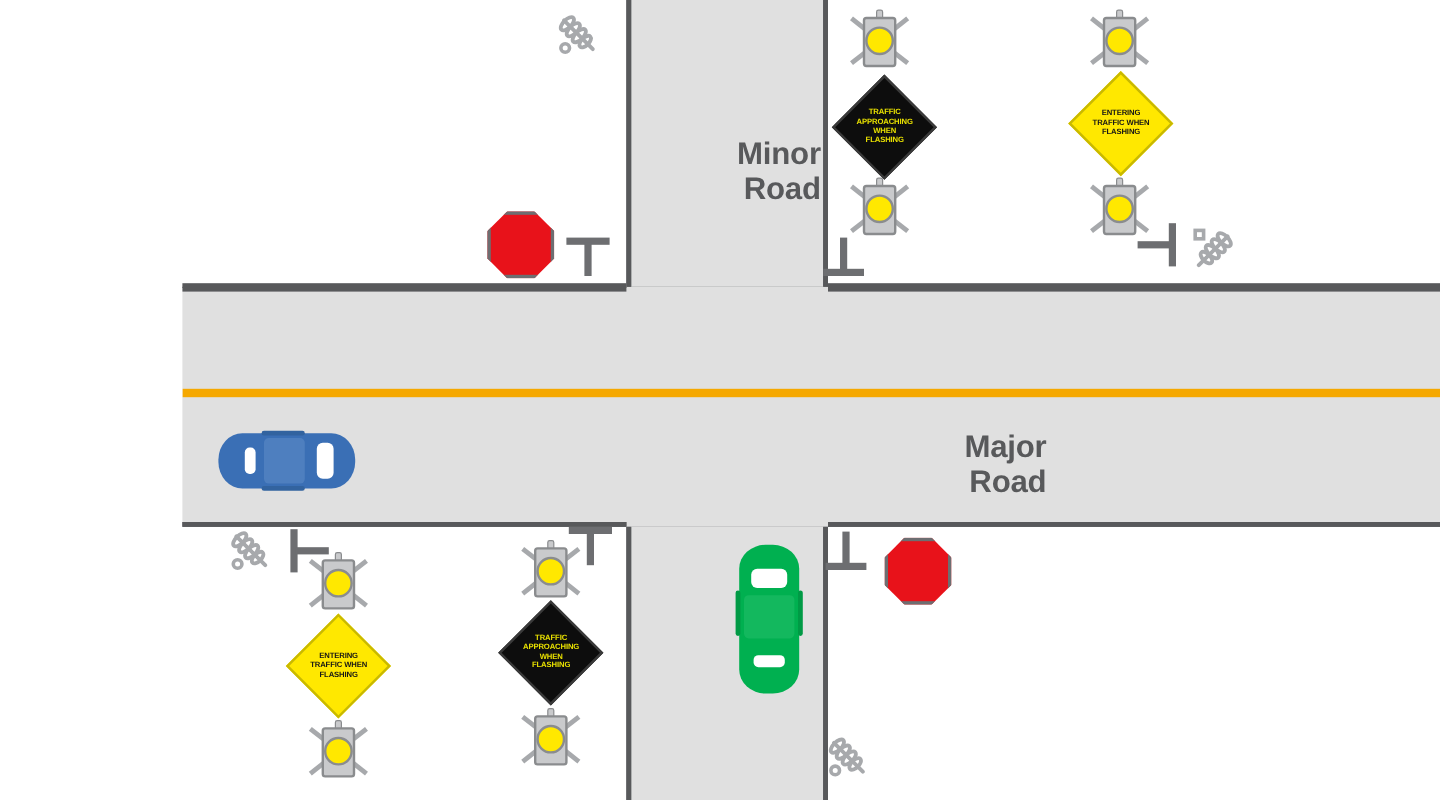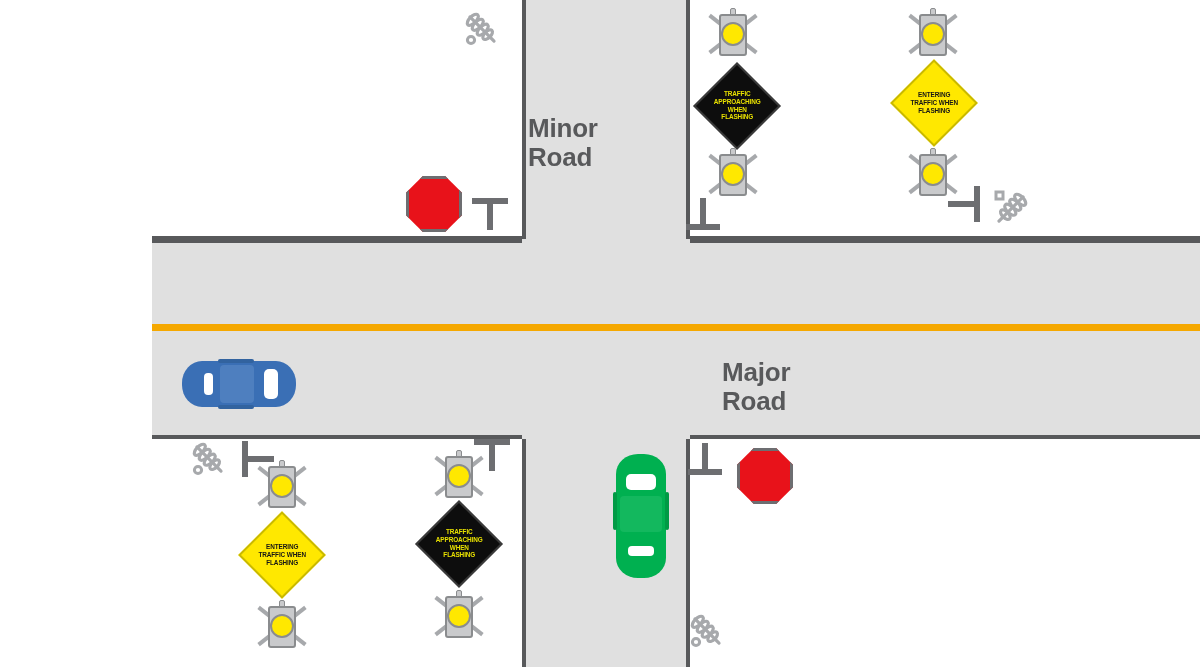--- a/index.html
+++ b/index.html
@@ -45,21 +45,21 @@
   }
   
   .edge-mask{position:absolute;background:#ffffff;z-index:5;}
   
   .road-label{
     position:absolute;
     color:#58595b;
     font-size:26px;
     font-weight:bold;
     line-height:1.12;
-    text-align:left;
+    text-align:right;
     letter-spacing:-0.2px;
     z-index:8;
     white-space:pre-line;
   }
   #minor-road-label{left:528px; top:114px; width:156px;}
   #major-road-label{left:722px; top:358px; width:150px;}
   
   .stop-sign{
     position:absolute;
     width:56px;height:56px;

